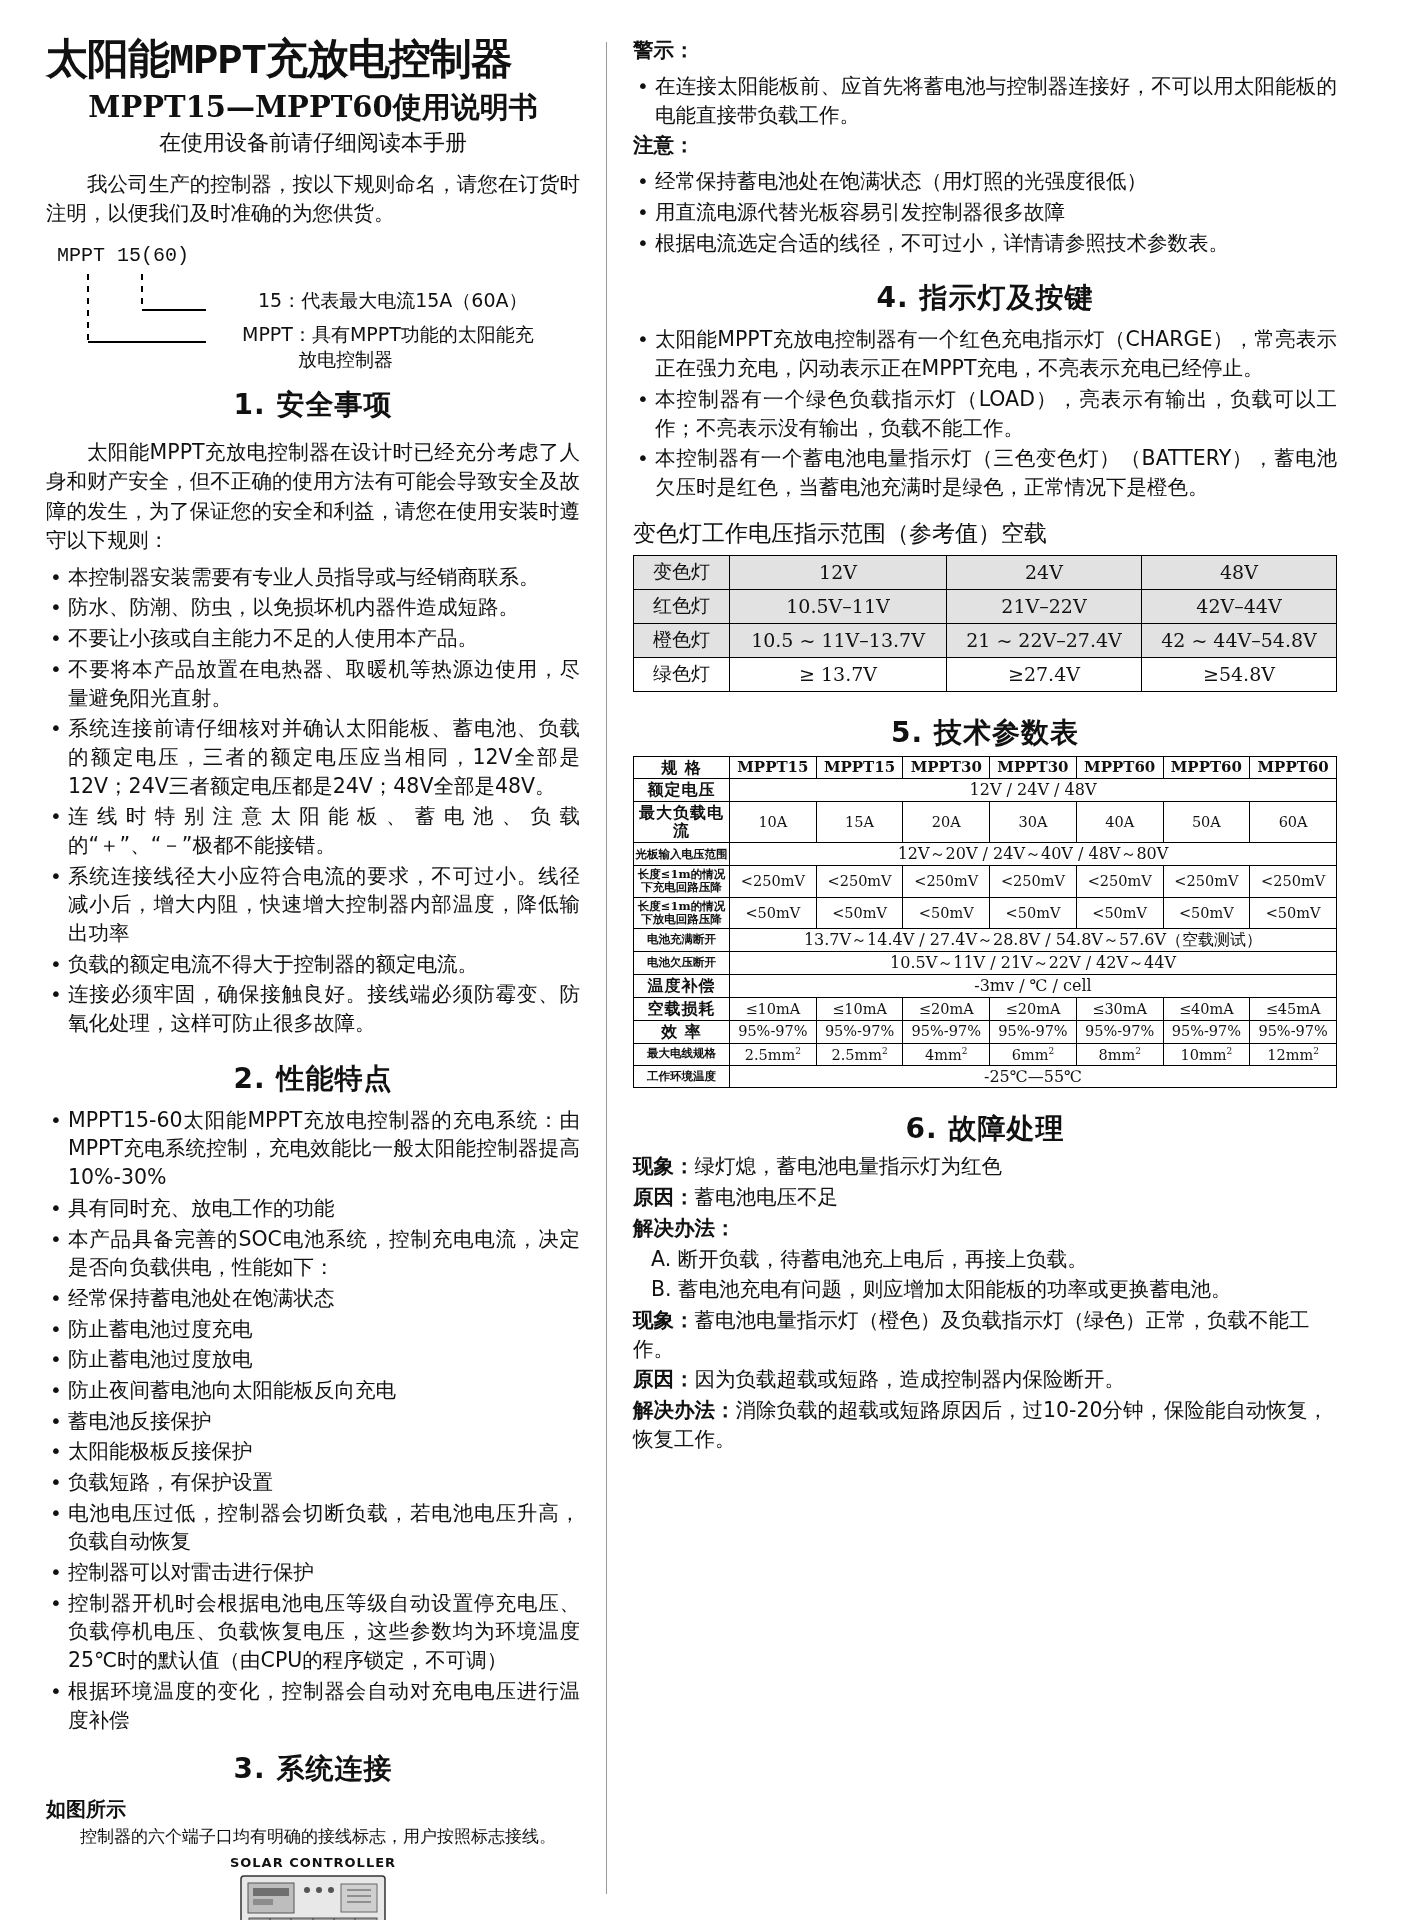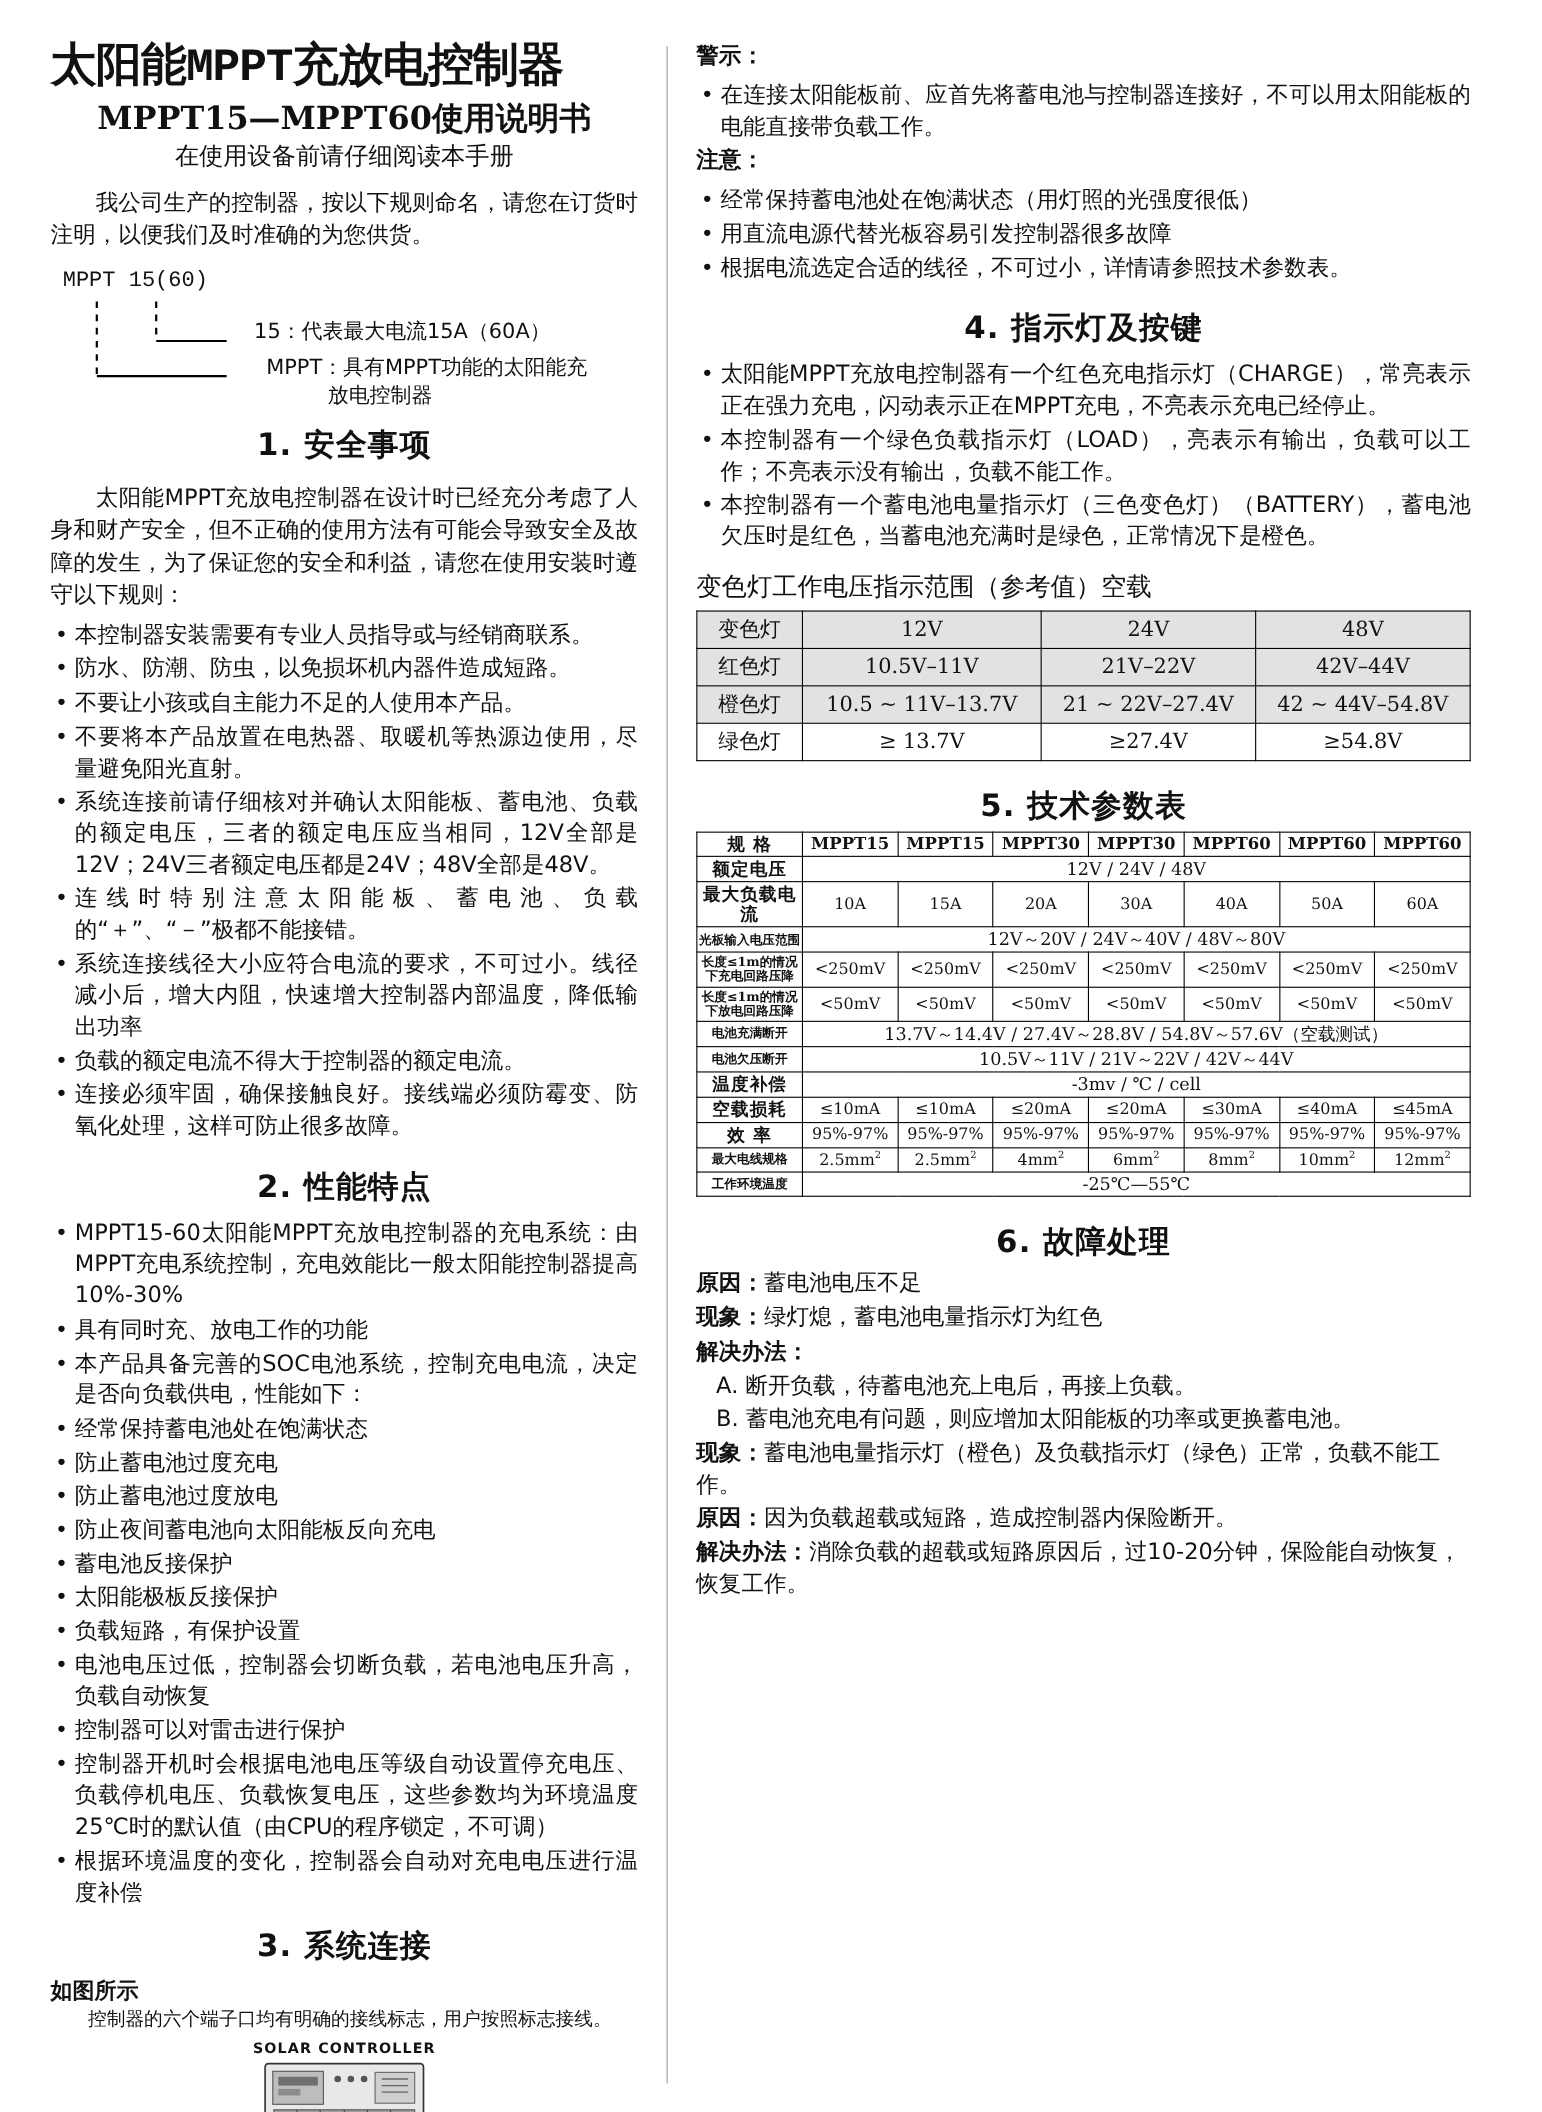--- a/index.html
+++ b/index.html
@@ -81,21 +81,21 @@
     position: relative;
     height: 120px;
   }
   .naming-code {
     font-family: Liberation Mono, monospace;
     font-size: 20px;
     margin-left: 11px;
   }
   .naming-svg { position: absolute; left: 0; top: 22px; }
   .naming-label-1 {
-    position: absolute; left: 185px; top: 44px;
+    position: absolute; left: 212px; top: 44px;
     font-size: 19px; white-space: nowrap;
   }
   .naming-label-2 {
     position: absolute; left: 196px; top: 78px;
     font-size: 19px; line-height: 1.28;
   }
   .naming-label-2 .l2 { display: block; margin-left: 56px; }
 
   
   h2.section {
@@ -520,24 +520,24 @@
               <td class="lab sm">工作环境温度</td>
               <td class="wide" colspan="7">-25℃—55℃</td>
             </tr>
           </tbody>
       </table>
 
       <h2 class="section">6. 故障处理</h2>
       <div class="ts-block">
 
         <div class="ts-line">
+          <b>现象：</b><span>绿灯熄，蓄电池电量指示灯为红色</span>
+        </div>
+        <div class="ts-line">
           <b>原因：</b><span>蓄电池电压不足</span>
-        </div>
-        <div class="ts-line">
-          <b>现象：</b><span>绿灯熄，蓄电池电量指示灯为红色</span>
         </div>
         <div class="ts-line">
           <b>解决办法：</b>
         </div>
         <div class="ts-sub">A. 断开负载，待蓄电池充上电后，再接上负载。</div>
         <div class="ts-sub">B. 蓄电池充电有问题，则应增加太阳能板的功率或更换蓄电池。</div>
 
         <div class="ts-line">
           <b>现象：</b><span>蓄电池电量指示灯（橙色）及负载指示灯（绿色）正常，负载不能工作。</span>
         </div>

